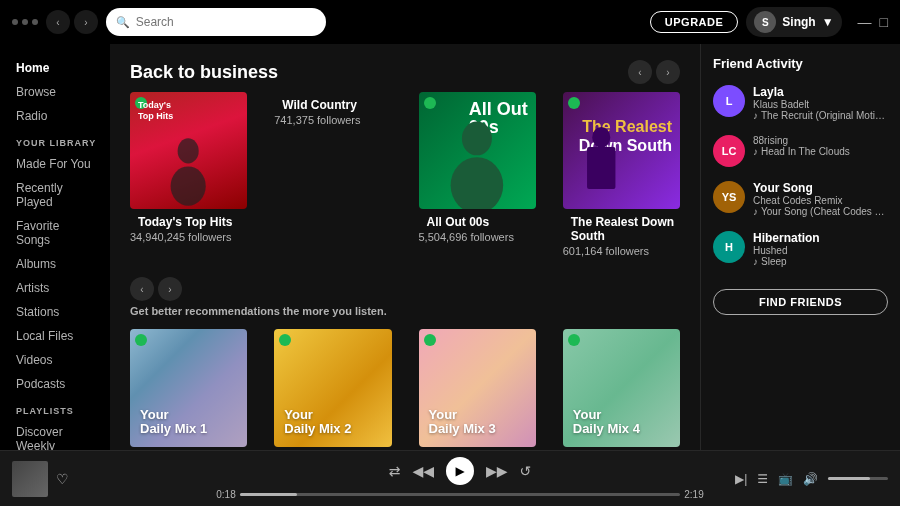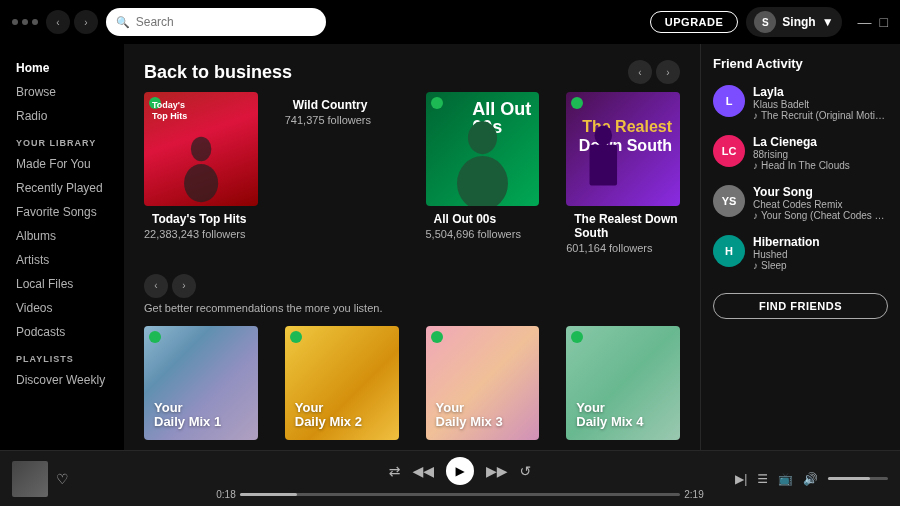--- a/index.html
+++ b/index.html
@@ -92,21 +92,21 @@
 
     
     .main-layout {
       display: flex;
       flex: 1;
       overflow: hidden;
     }
 
     
     .sidebar {
-      width: 124px;
+      width: 110px;
       background: #000;
       padding: 12px 8px;
       flex-shrink: 0;
       overflow-y: auto;
     }
     .sidebar-section-label {
       font-size: 9px;
       font-weight: 700;
       color: #aaa;
       text-transform: uppercase;
@@ -169,20 +169,21 @@
     }
     .card-title { font-size: 12px; font-weight: 600; color: #fff; margin-top: 6px; margin-left: 8px; }
     .card-subtitle { font-size: 11px; color: #b3b3b3; margin-top: 2px; }
 
     
     .made-for-subtitle {
       font-size: 11px;
       color: #b3b3b3;
       margin-bottom: 12px;
       margin-top: -4px;
+      font-weight: bold;
     }
 
     
     .friend-panel {
       width: 200px;
       background: #121212;
       border-left: 1px solid #282828;
       padding: 12px;
       flex-shrink: 0;
       overflow-y: auto;
@@ -418,20 +419,21 @@
     <div class="sidebar-item active">Home</div>
     <div class="sidebar-item">Browse</div>
     <div class="sidebar-item">Radio</div>
 
     <div class="sidebar-section-label">YOUR LIBRARY</div>
     <div class="sidebar-item">Made For You</div>
     <div class="sidebar-item">Recently Played</div>
     <div class="sidebar-item">Favorite Songs</div>
     <div class="sidebar-item">Albums</div>
     <div class="sidebar-item">Artists</div>
+    <div class="sidebar-item">Stations</div>
     <div class="sidebar-item">Local Files</div>
     <div class="sidebar-item">Videos</div>
     <div class="sidebar-item">Podcasts</div>
 
     <div class="sidebar-section-label">PLAYLISTS</div>
     <div class="sidebar-item">Discover Weekly</div>
 
   </nav>
 
   <div class="content-area">
@@ -450,21 +452,21 @@
         <div class="card-image img-top-hits">
           <div class="spotify-icon"></div>
           <div class="img-overlay-text">Today's<br>Top Hits</div>
 
           <svg viewBox="0 0 100 100" style="position:absolute;bottom:0;left:20%;width:60%;height:75%;opacity:0.7">
             <ellipse cx="50" cy="30" rx="15" ry="18" fill="#222"></ellipse>
             <ellipse cx="50" cy="80" rx="25" ry="28" fill="#222"></ellipse>
           </svg>
         </div>
         <div class="card-title">Today's Top Hits</div>
-        <div class="card-subtitle">22,383,243 followers</div>
+        <div class="card-subtitle">34,940,245 followers</div>
       </div>
 
       <div class="card">
         <div class="card-title">Wild Country</div>
         <div class="card-subtitle">741,375 followers</div>
       </div>
 
       <div class="card">
         <div class="card-image img-all-out">
           <div class="spotify-icon"></div>
@@ -551,31 +553,30 @@
         <div class="friend-track-line">
           <span>♪</span>
           <span class="friend-song">The Recruit (Original Motion Picture...</span>
         </div>
       </div>
     </div>
 
     <div class="friend-item">
       <div class="friend-avatar" style="background:#e91e63;">LC</div>
       <div class="friend-info">
-        <div class="friend-name">La Cienega</div>
         <div class="friend-song">88rising</div>
         <div class="friend-track-line">
           <span>♪</span>
           <span class="friend-song">Head In The Clouds</span>
         </div>
       </div>
     </div>
 
     <div class="friend-item">
-      <div class="friend-avatar" style="background:#737373;">YS</div>
+      <div class="friend-avatar" style="background:#a16207;">YS</div>
       <div class="friend-info">
         <div class="friend-name">Your Song</div>
         <div class="friend-song">Cheat Codes Remix</div>
         <div class="friend-track-line">
           <span>♪</span>
           <span class="friend-song">Your Song (Cheat Codes Remix)</span>
         </div>
       </div>
     </div>
 

